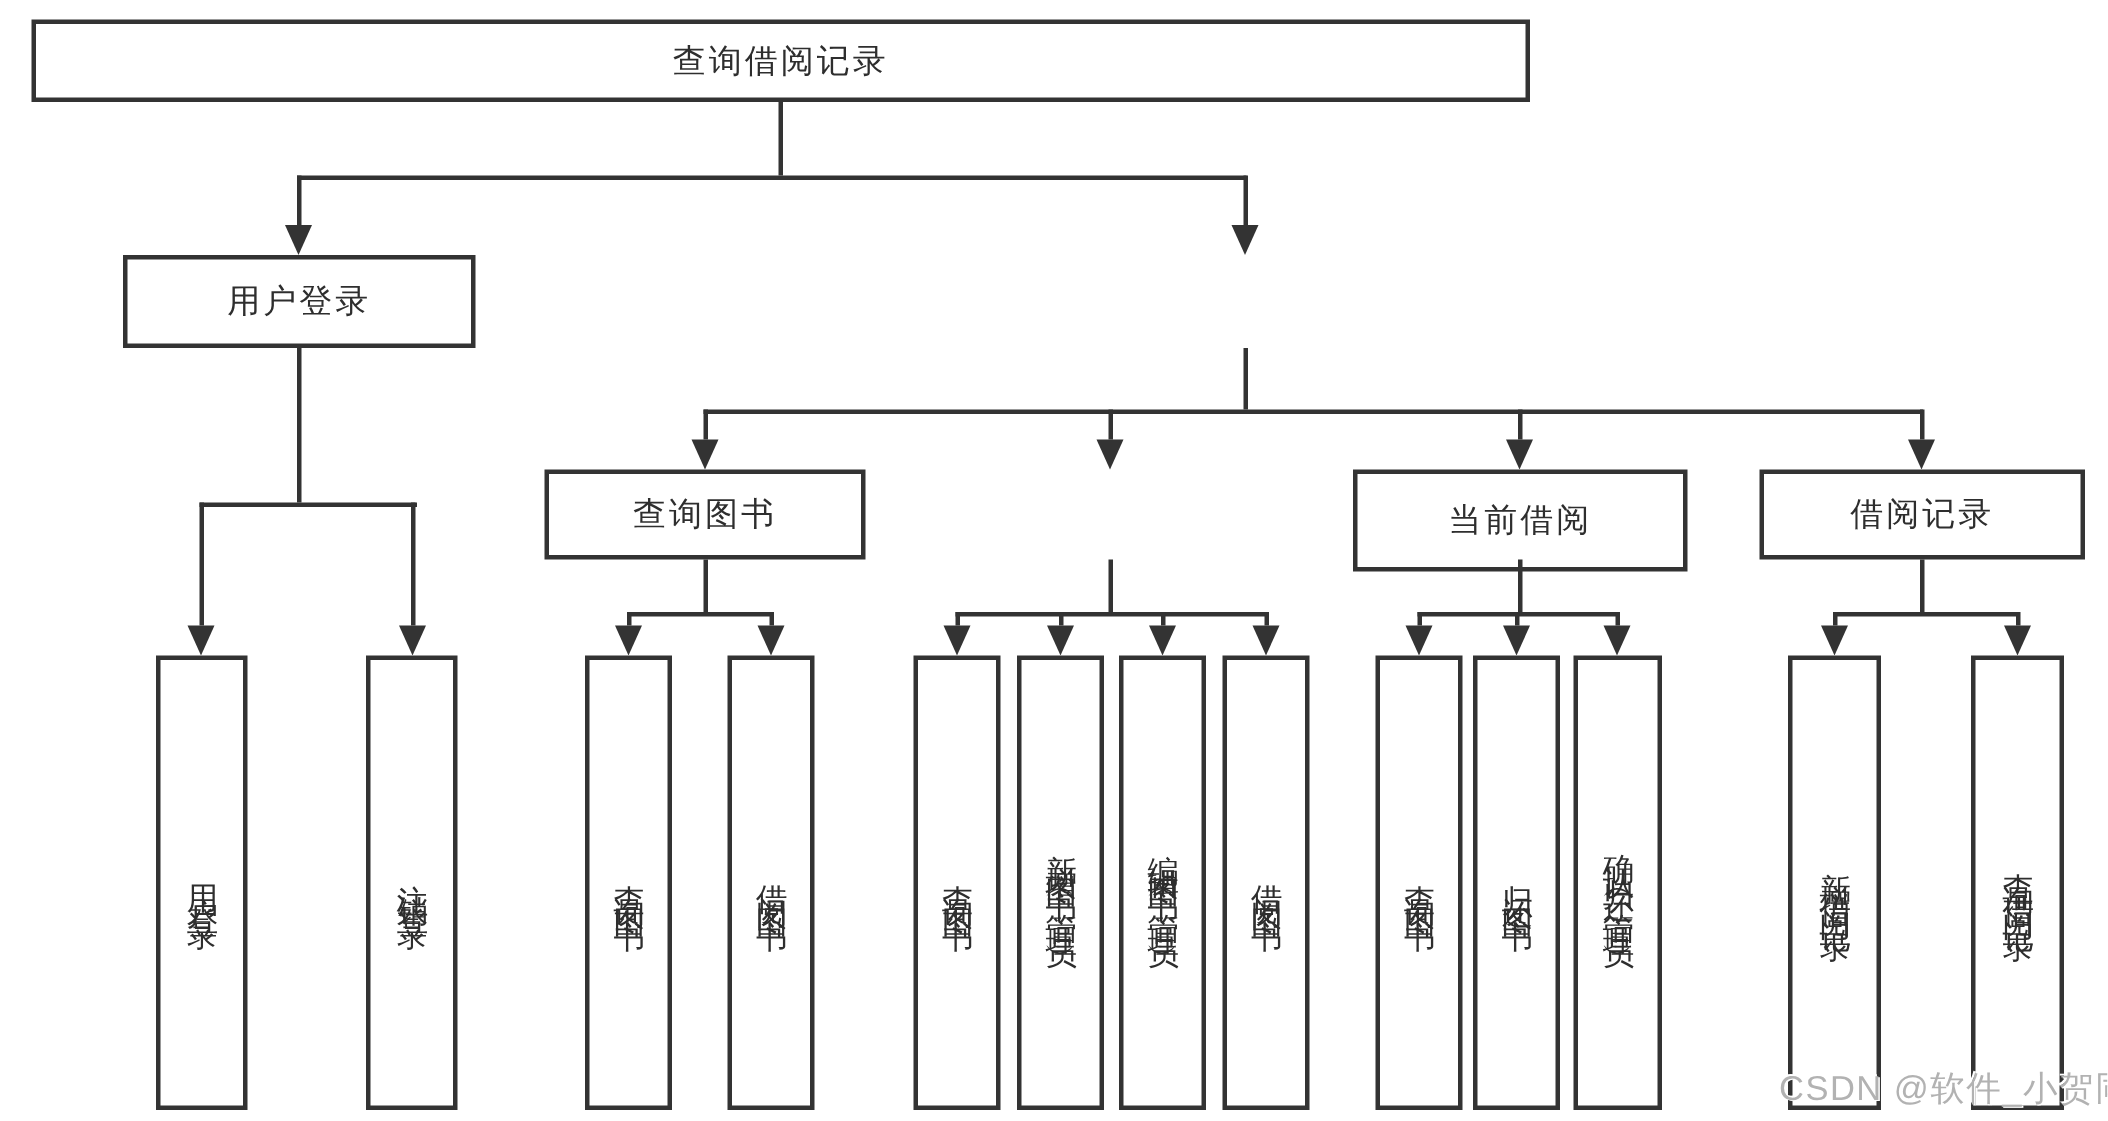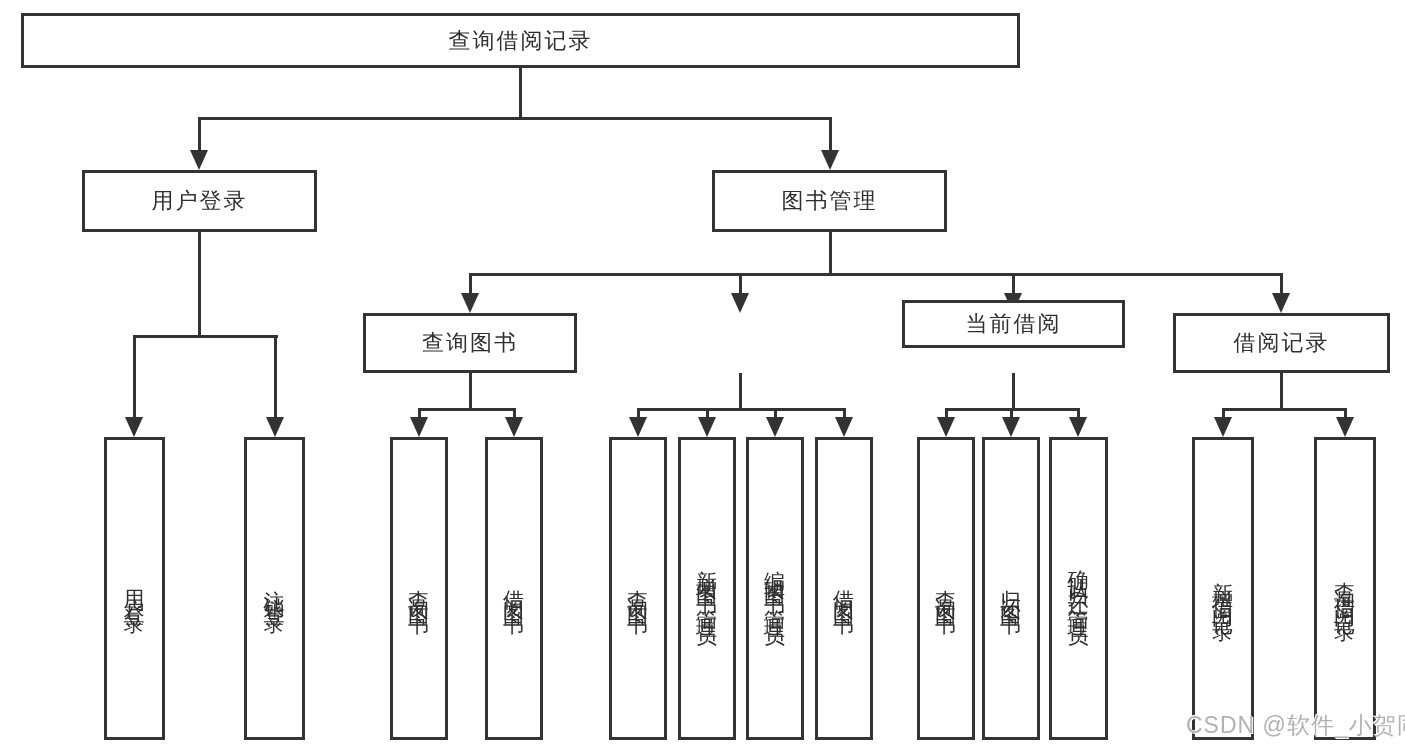--- a/index.html
+++ b/index.html
@@ -39,23 +39,20 @@
   <div class="vl" style="left:519px;top:68px;height:49px;"></div>
   <div class="hl" style="left:198px;top:117px;width:633px;"></div>
   <div class="vl" style="left:198px;top:117px;height:33px;"></div>
   <div class="ah" style="left:190px;top:150px;"></div>
   <div class="vl" style="left:829px;top:117px;height:33px;"></div>
   <div class="ah" style="left:821px;top:150px;"></div>
 
   <div class="box" style="left:82px;top:170px;width:235px;height:62px;">
     <span class="hlabel">用户登录</span>
   </div>
-  <div class="box" style="left:712px;top:170px;width:235px;height:62px;">
-    <span class="hlabel">图书管理</span>
-  </div>
 
   <div class="vl" style="left:198px;top:232px;height:103px;"></div>
   <div class="hl" style="left:133px;top:335px;width:145px;"></div>
   <div class="vl" style="left:133px;top:335px;height:82px;"></div>
   <div class="ah" style="left:125px;top:417px;"></div>
   <div class="vl" style="left:274px;top:335px;height:82px;"></div>
   <div class="ah" style="left:266px;top:417px;"></div>
 
   <div class="vl" style="left:829px;top:232px;height:41px;"></div>
   <div class="hl" style="left:469px;top:273px;width:813px;"></div>
@@ -64,21 +61,21 @@
   <div class="vl" style="left:739px;top:273px;height:20px;"></div>
   <div class="ah" style="left:731px;top:293px;"></div>
   <div class="vl" style="left:1012px;top:273px;height:20px;"></div>
   <div class="ah" style="left:1004px;top:293px;"></div>
   <div class="vl" style="left:1280px;top:273px;height:20px;"></div>
   <div class="ah" style="left:1272px;top:293px;"></div>
 
   <div class="box" style="left:363px;top:313px;width:214px;height:60px;">
     <span class="hlabel">查询图书</span>
   </div>
-  <div class="box" style="left:902px;top:300px;width:223px;height:48px;justify-content:center;">
+  <div class="box" style="left:902px;top:313px;width:223px;height:68px;justify-content:center;">
     <span class="hlabel">当前借阅</span>
   </div>
   <div class="box" style="left:1173px;top:313px;width:217px;height:60px;">
     <span class="hlabel">借阅记录</span>
   </div>
 
   <div class="vl" style="left:469px;top:373px;height:35px;"></div>
   <div class="hl" style="left:418px;top:408px;width:97px;"></div>
   <div class="vl" style="left:418px;top:408px;height:9px;"></div>
   <div class="ah" style="left:410px;top:417px;"></div>

